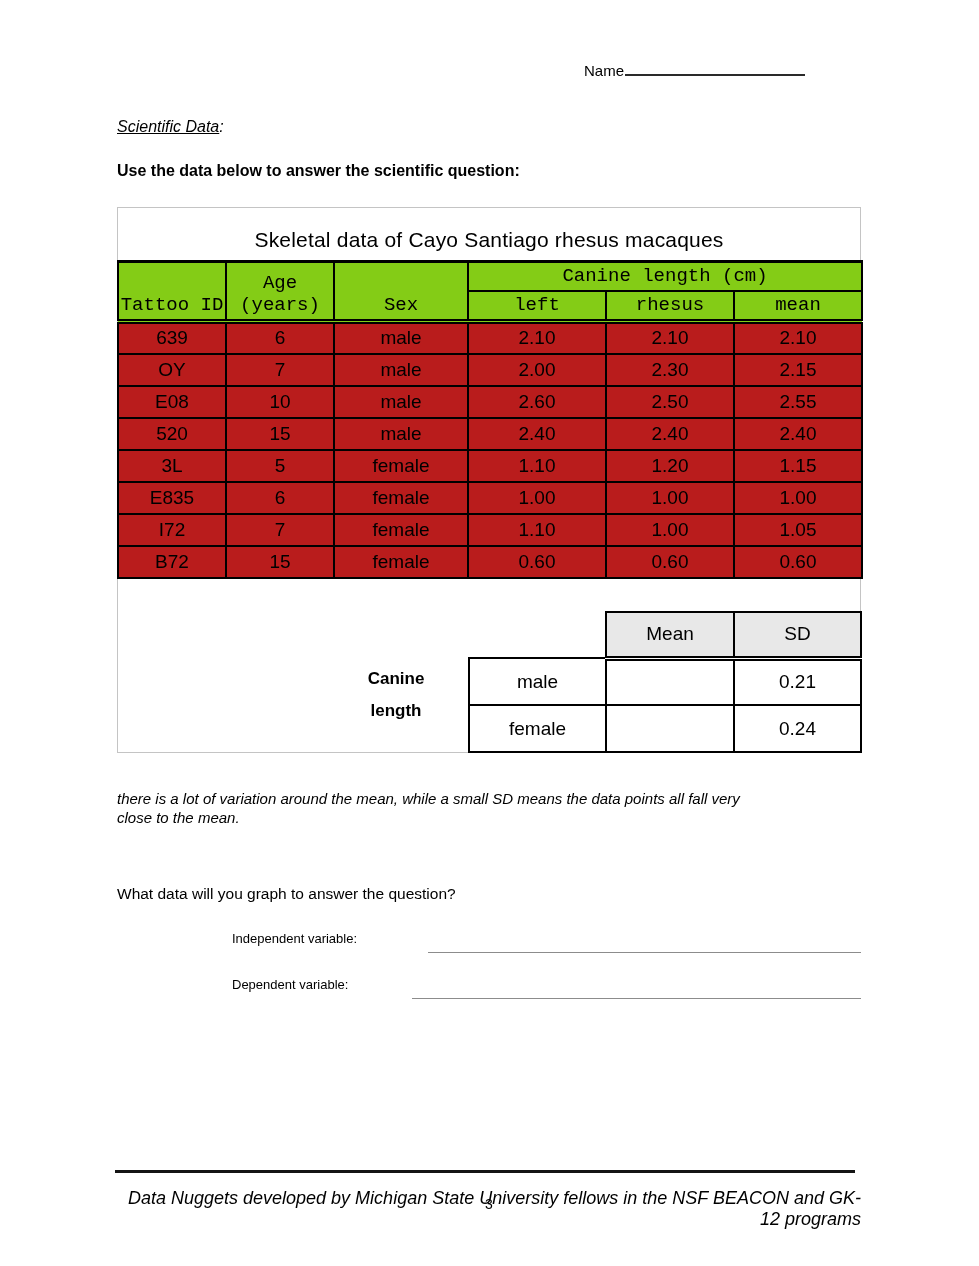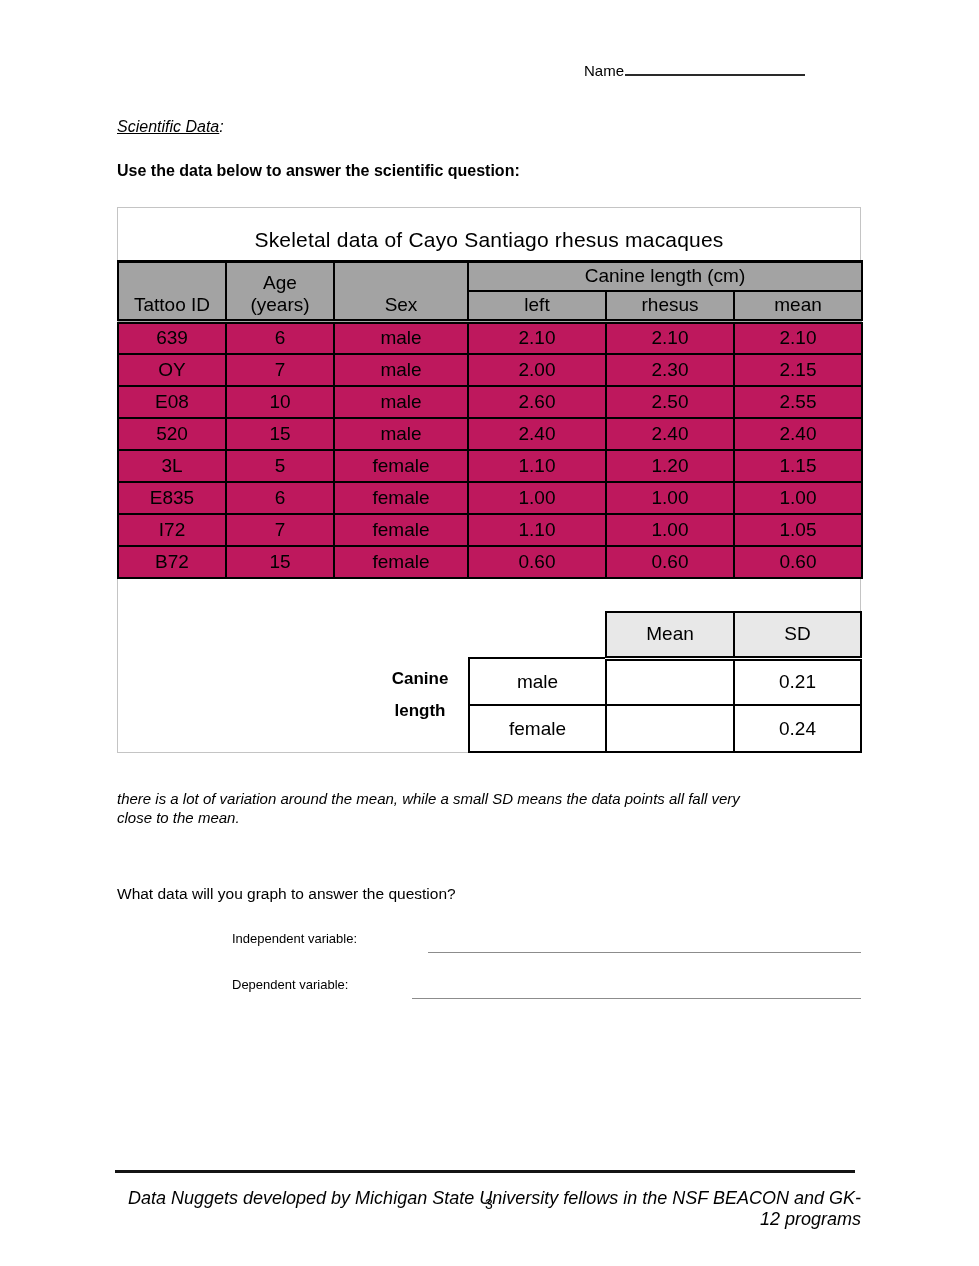--- a/index.html
+++ b/index.html
@@ -54,30 +54,30 @@
     font-size: 19px;
     border: 2px solid #000;
     border-top: 3px solid #000;
   }
   .main-table th, .main-table td {
     border: 2px solid #000;
     text-align: center;
     font-weight: normal;
     padding: 0;
   }
-  .main-table th.hdr { background: #a3a3a3; }
+  .main-table th.hdr { background: #84cc16; font-family: Liberation Mono, monospace; }
   .main-table .bottom { vertical-align: bottom; padding-bottom: 3px; }
   .main-table .group { height: 29px; }
   .main-table .sub { height: 31px; }
   .main-table thead th.dbl { border-bottom: 5px double #000; }
-  .main-table tbody td { height: 32px; background: #be185d; }
+  .main-table tbody td { height: 32px; background: #b91c1c; }
 
   .canine-label {
     position: absolute;
-    left: 252px; top: 455px;
+    left: 228px; top: 455px;
     width: 100px;
     text-align: center;
     font-weight: bold;
     font-size: 17px;
     line-height: 32px;
   }
 
   .sum-table {
     position: absolute;
     left: 350px; top: 403px;

